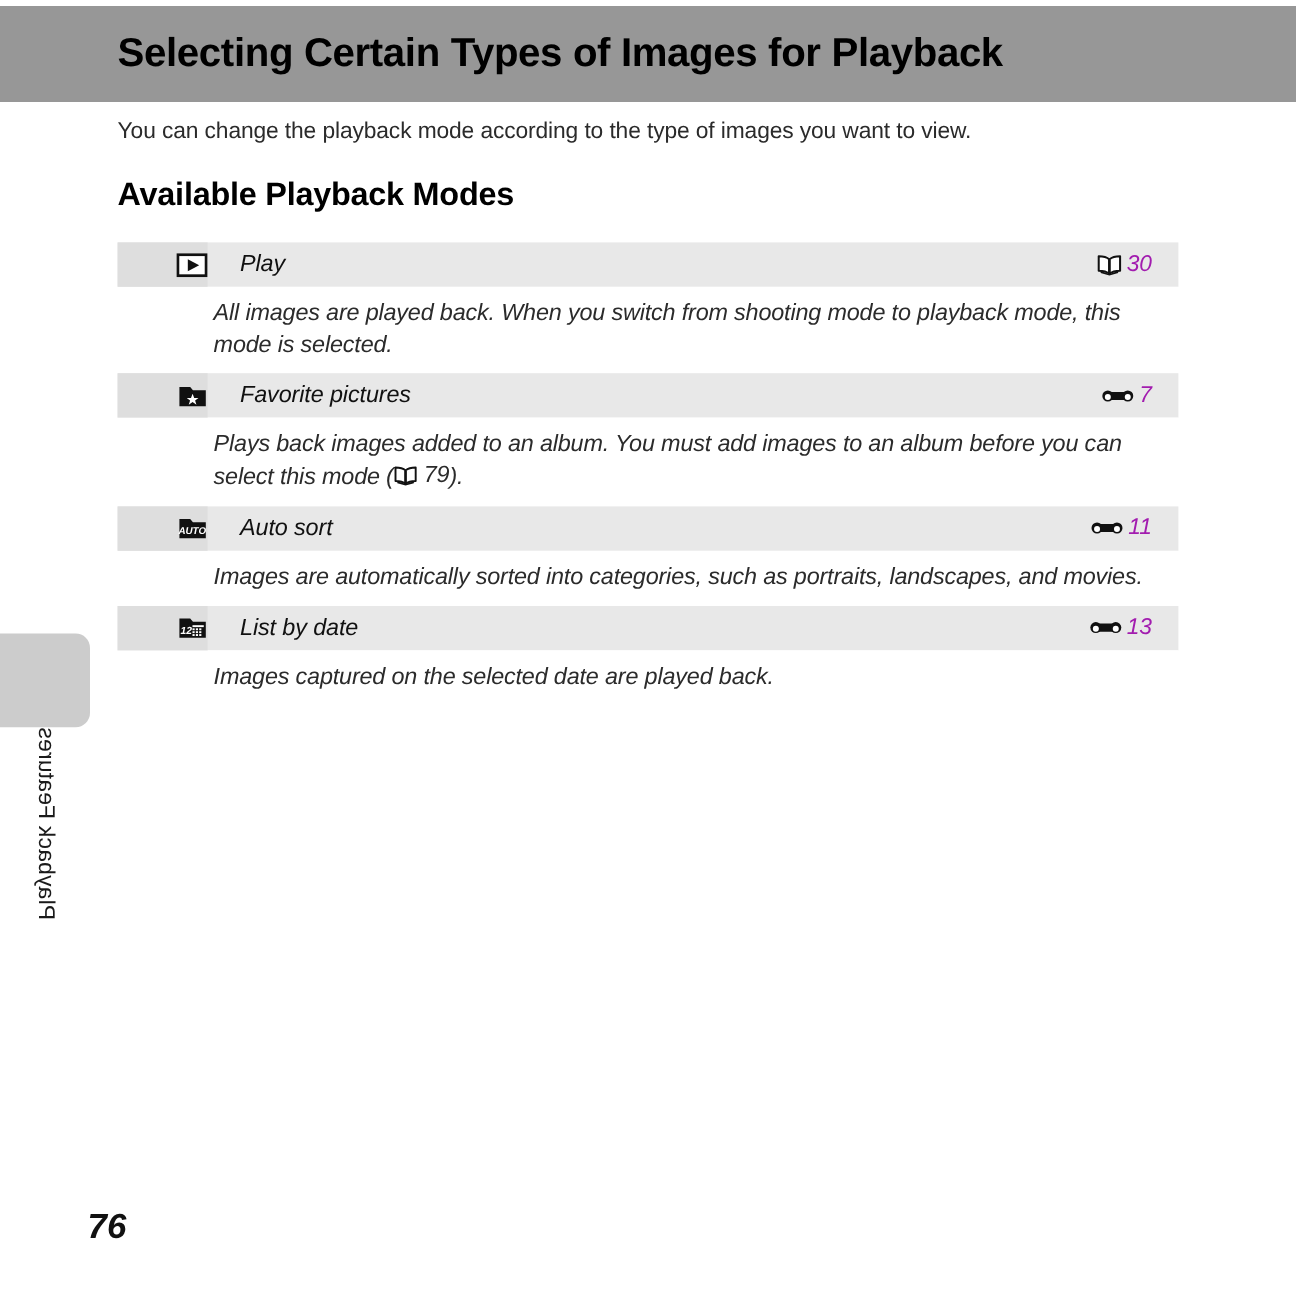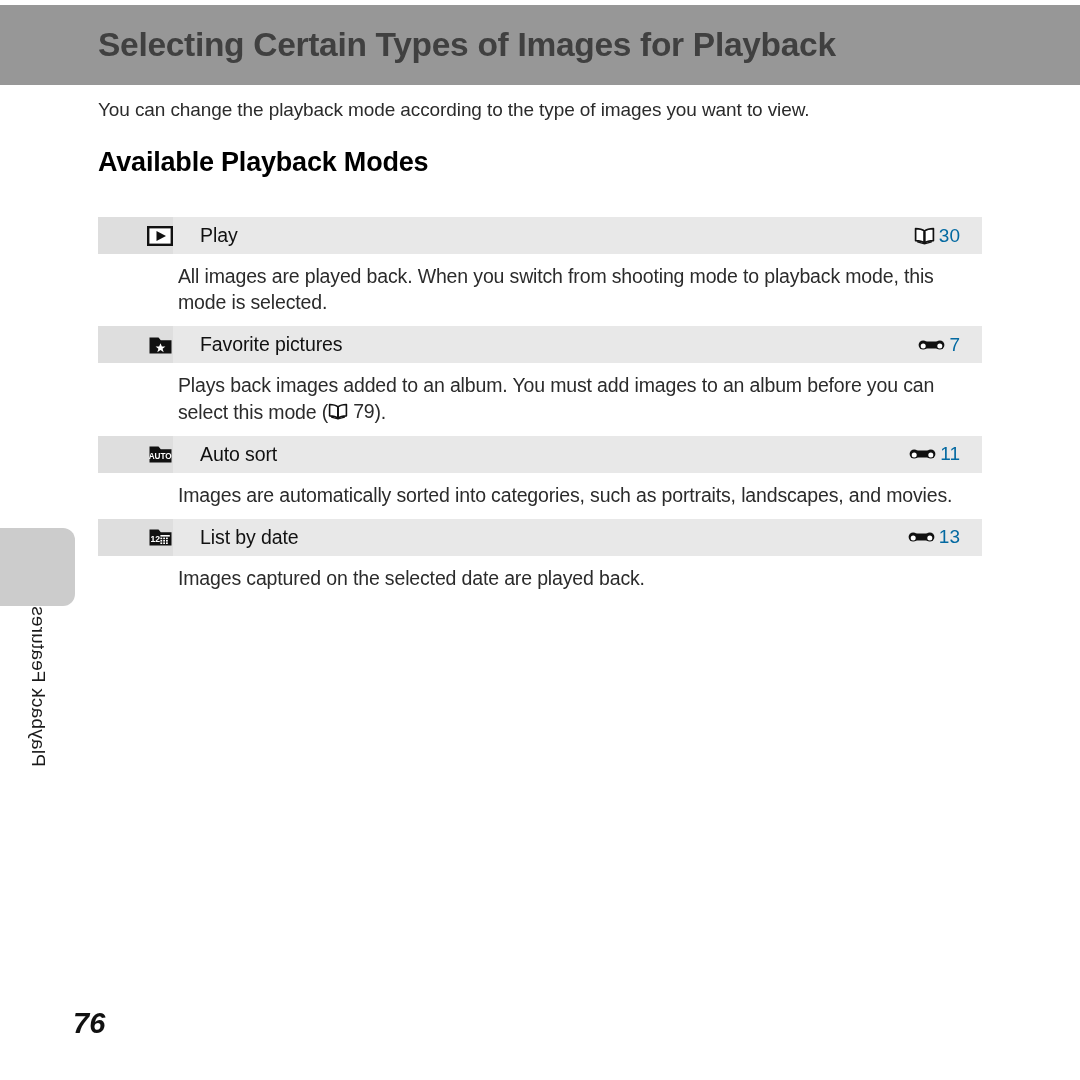--- a/index.html
+++ b/index.html
@@ -25,21 +25,21 @@
     height: 80px;
     background: #979797;
     display: flex;
     align-items: center;
   }
   .page-title {
     margin-left: 98px;
     font-size: 33.5px;
     font-weight: bold;
     letter-spacing: -0.3px;
-    color: #404040;
+    color: #000000;
     white-space: nowrap;
     text-align: center;
   }
 
   
   .intro {
     position: absolute;
     left: 98px;
     top: 99px;
     width: 900px;
@@ -56,22 +56,23 @@
     font-size: 27px;
     font-weight: bold;
     color: #000000;
     letter-spacing: -0.2px;
   }
 
   
   .mode-table {
     position: absolute;
     left: 98px;
-    top: 217px;
+    top: 202px;
     width: 884px;
+    font-style: italic;
   }
   .mode-row {
     width: 100%;
   }
   .mode-head {
     display: flex;
     align-items: center;
     height: 37px;
     background: #e8e8e8;
   }
@@ -88,21 +89,21 @@
     flex: 1 1 auto;
     padding-left: 27px;
     font-size: 19.5px;
     color: #111111;
     letter-spacing: -0.1px;
   }
   .mode-ref {
     flex: 0 0 auto;
     padding-right: 22px;
     font-size: 19px;
-    color: #0369a1;
+    color: #a21caf;
     display: flex;
     align-items: center;
     gap: 4px;
     white-space: nowrap;
   }
   .mode-desc {
     padding: 9px 16px 11px 80px;
     font-size: 19.5px;
     line-height: 26px;
     color: #2b2b2b;

